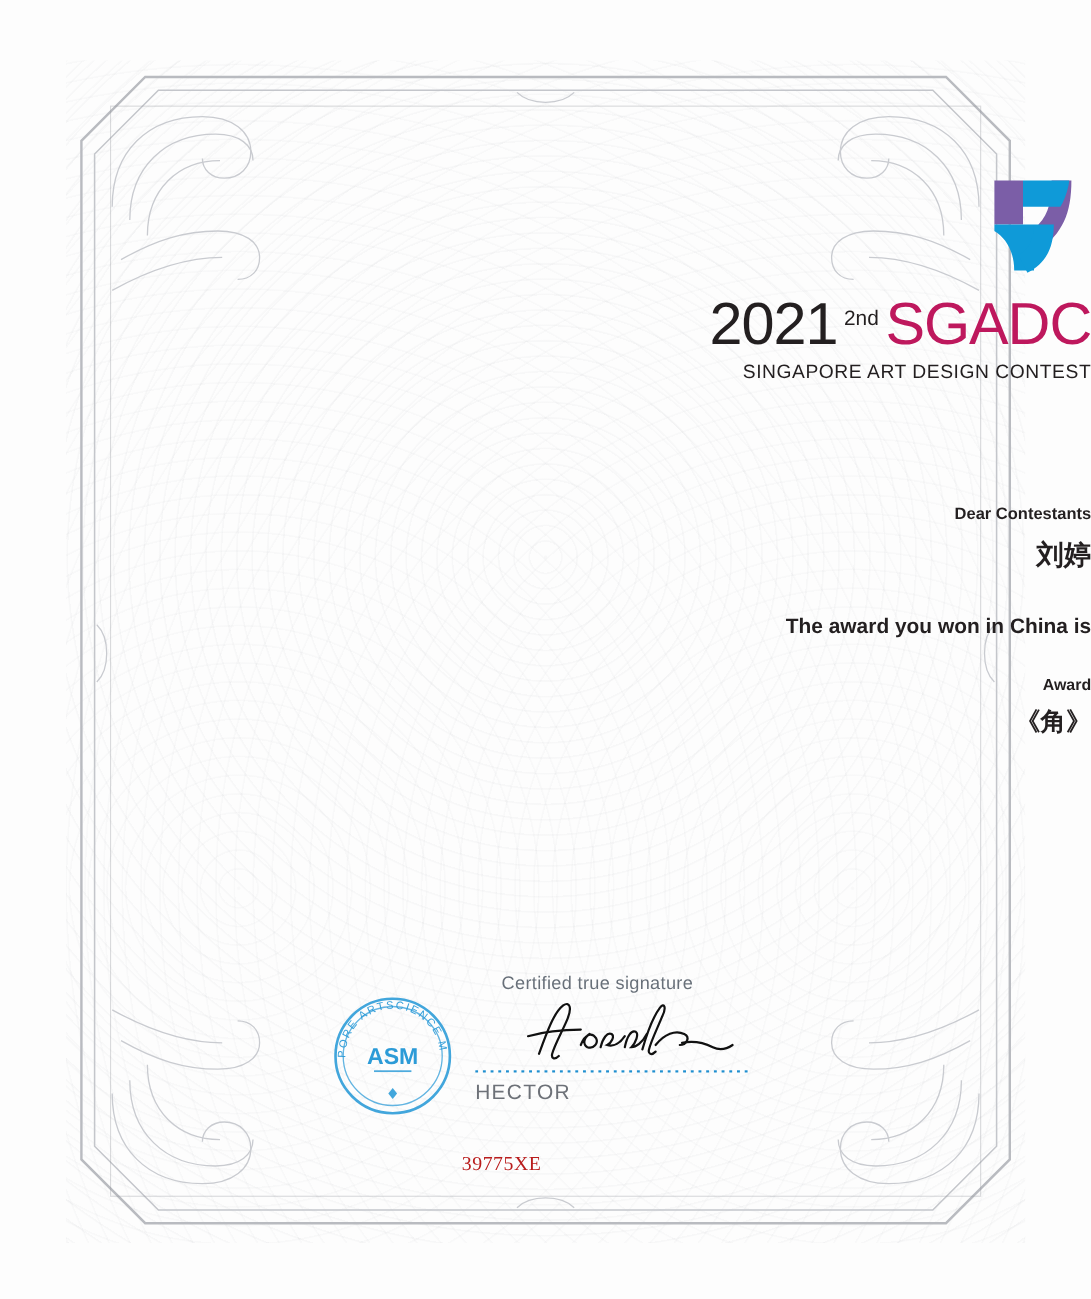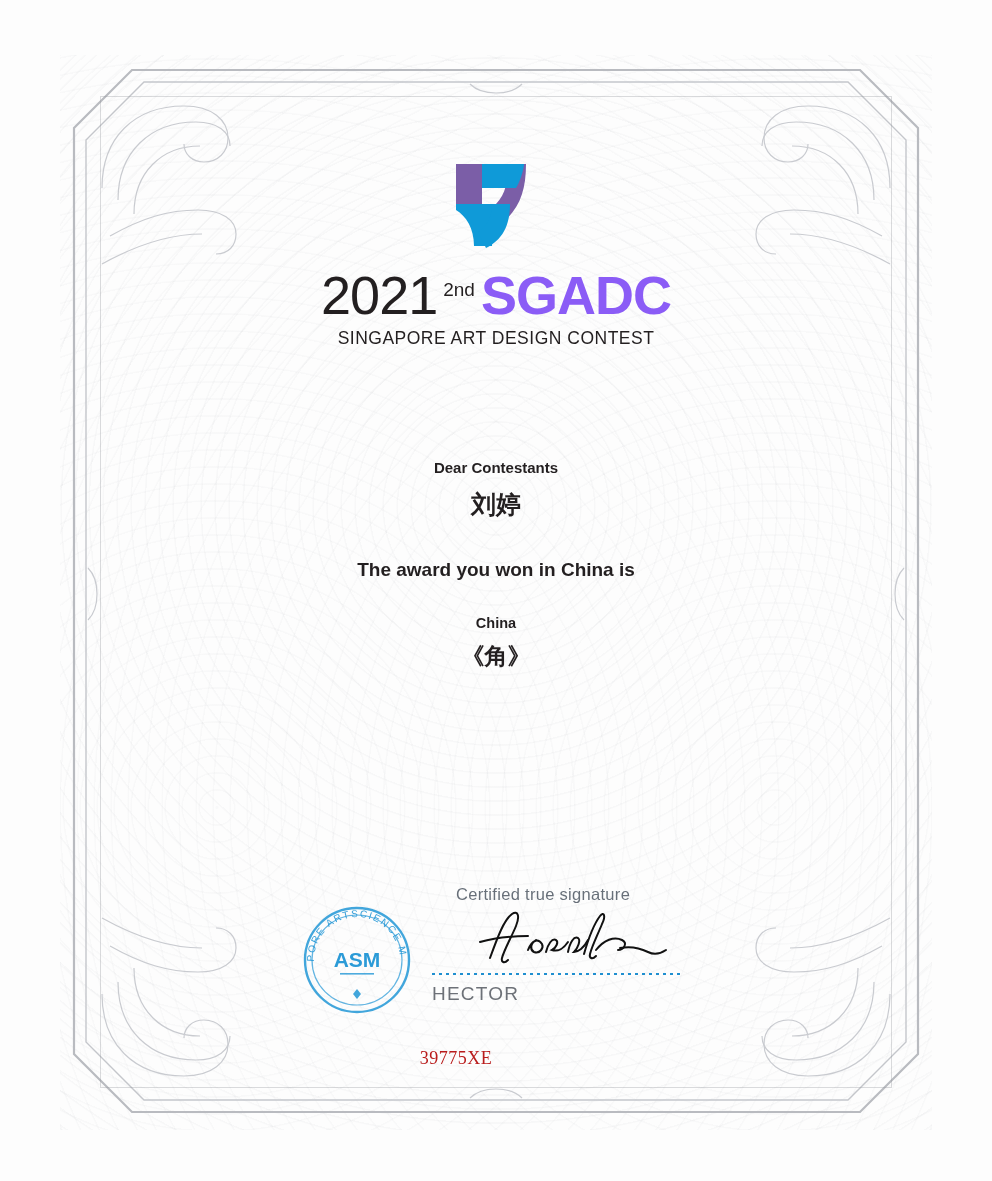--- a/index.html
+++ b/index.html
@@ -51,21 +51,21 @@
     pointer-events: none;
   }
 
   .content {
     position: absolute;
     left: 0; top: 0;
     width: 992px;
     height: 931px;
     display: flex;
     flex-direction: column;
-    align-items: center;
+    align-items: flex-end;
   }
 
   .logo-mark {
     margin-top: 160px;
     width: 96px;
     height: 90px;
   }
 
   .brand-line {
     margin-top: 14px;
@@ -82,23 +82,23 @@
   }
   .brand-ord {
     font-size: 19px;
     font-weight: 400;
     color: #231f20;
     position: relative;
     top: -18px;
   }
   .brand-abbr {
     font-size: 54px;
-    font-weight: 700;
+    font-weight: 400;
     letter-spacing: -1px;
-    color: #8b5cf6;
+    color: #be185d;
   }
   .brand-sub {
     margin-top: 2px;
     font-size: 17.5px;
     letter-spacing: 0.5px;
     color: #231f20;
     text-align: center;
   }
 
   .cert-title {
@@ -282,21 +282,21 @@
       <span class="brand-abbr">SGADC</span>
     </div>
     <div class="brand-sub">SINGAPORE ART DESIGN CONTEST</div>
 
 
     <div class="salutation">Dear Contestants</div>
     <div class="recipient">刘婷</div>
 
     <div class="award-lead">The award you won in China is</div>
 
-    <div class="with-label">China</div>
+    <div class="with-label">Award</div>
     <div class="work-title">《角》</div>
   </div>
 
   <div class="signature-area">
 
     <svg class="stamp" viewBox="0 0 114 114" xmlns="http://www.w3.org/2000/svg">
       <defs>
         <path id="arcTop" d="M14,57 A43,43 0 0 1 100,57"></path>
       </defs>
       <circle cx="57" cy="57" r="52" fill="none" stroke="#2196d6" stroke-width="2.4" opacity="0.85"></circle>

